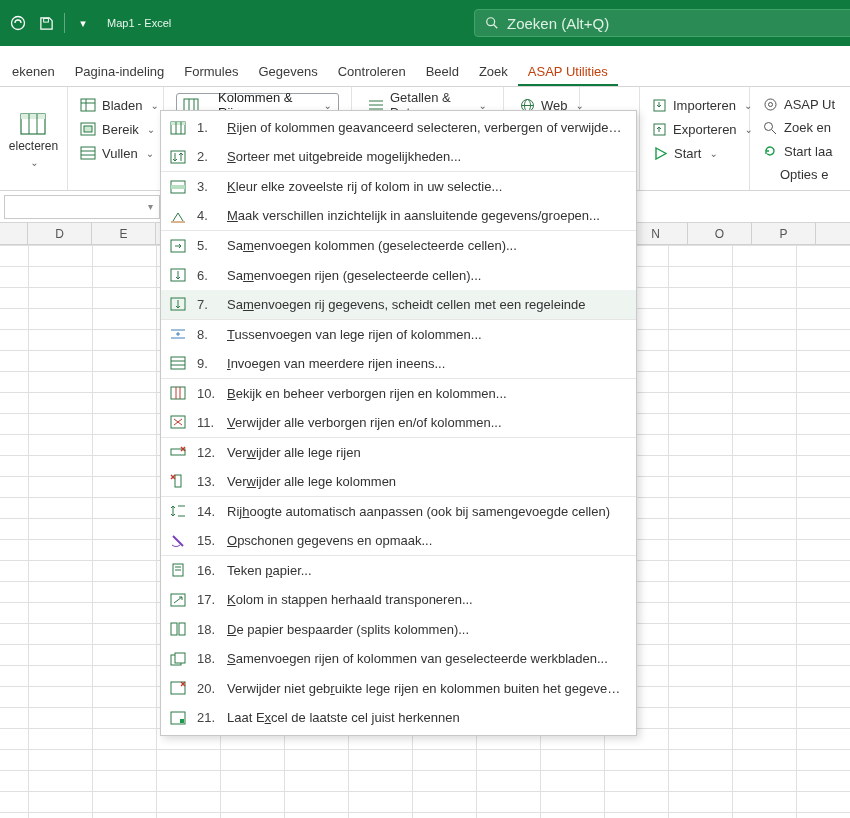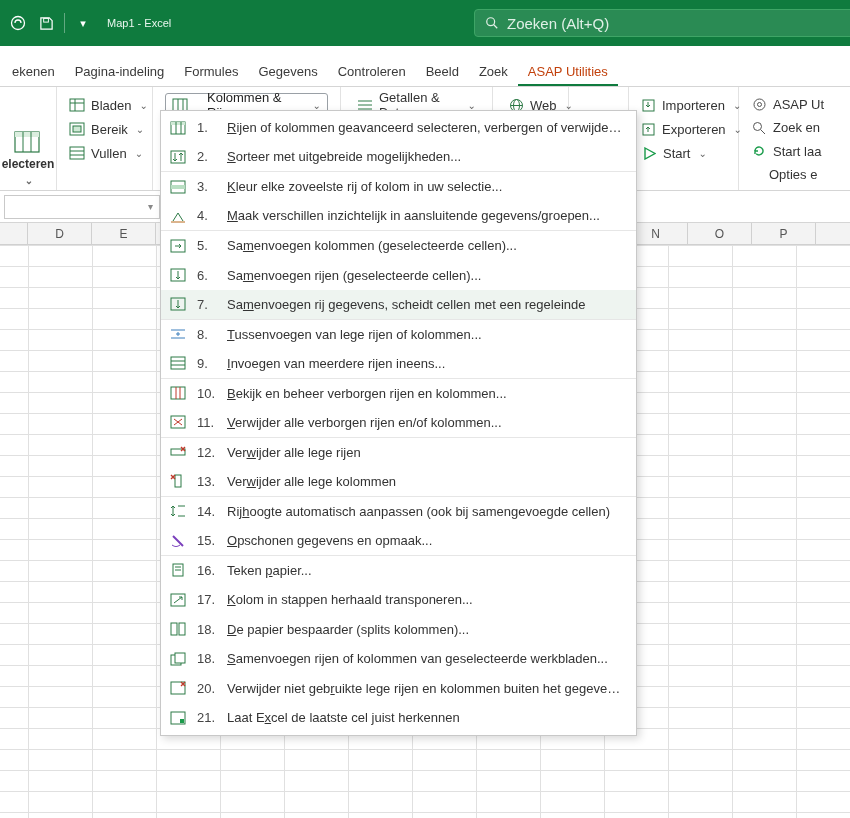--- a/index.html
+++ b/index.html
@@ -17,21 +17,21 @@
   .search-text { color: #dff0e6; font-size: 15px; }
 
   
   .tabs { height: 30px; background: #fff; display: flex; align-items: flex-end; border-bottom: 1px solid #d5d5d5; padding-left: 2px; margin-top: 11px; }
   .tab { padding: 6px 10px 7px 10px; font-size: 13px; color: #3a3a3a; cursor: pointer; }
   .tab.active { color: #c2410c; border-bottom: 2px solid #0f7b3e; padding-bottom: 5px; font-weight: 500; }
 
   
   .ribbon { height: 104px; background: #fff; border-bottom: 1px solid #d5d5d5; display: flex; position: relative; }
   .group { border-right: 1px solid #e2e2e2; padding: 6px 8px 4px 8px; display: flex; flex-direction: column; }
-  .group.big { align-items: center; justify-content: flex-end; width: 57px; padding-top: 8px; font-weight: bold; }
+  .group.big { align-items: center; justify-content: center; width: 68px; padding-top: 8px; }
   .bigbtn { display: flex; flex-direction: column; align-items: center; gap: 4px; font-size: 12px; color: #333; }
   .bigbtn .ic { width: 28px; height: 22px; }
   .smallbtn { display: flex; align-items: center; gap: 6px; font-size: 13px; color: #333; height: 24px; padding: 0 4px; }
   .smallbtn .ic { width: 16px; height: 16px; display:flex; align-items:center; justify-content:center; }
   .smallbtn .chev, .chev { font-size: 10px; color: #666; margin-left: 2px; }
   .group .kolrij { display:flex; align-items:center; gap:19px; height:24px; padding:1px 6px; border:1px solid #9aa0a6; border-radius:3px; font-size:13px; }
   .group-mid { padding: 6px 12px; display:flex; flex-direction:column; gap:6px; }
 
   
   .fbar { height: 32px; border-bottom: 1px solid #d5d5d5; display:flex; align-items:center; background:#fff; }

